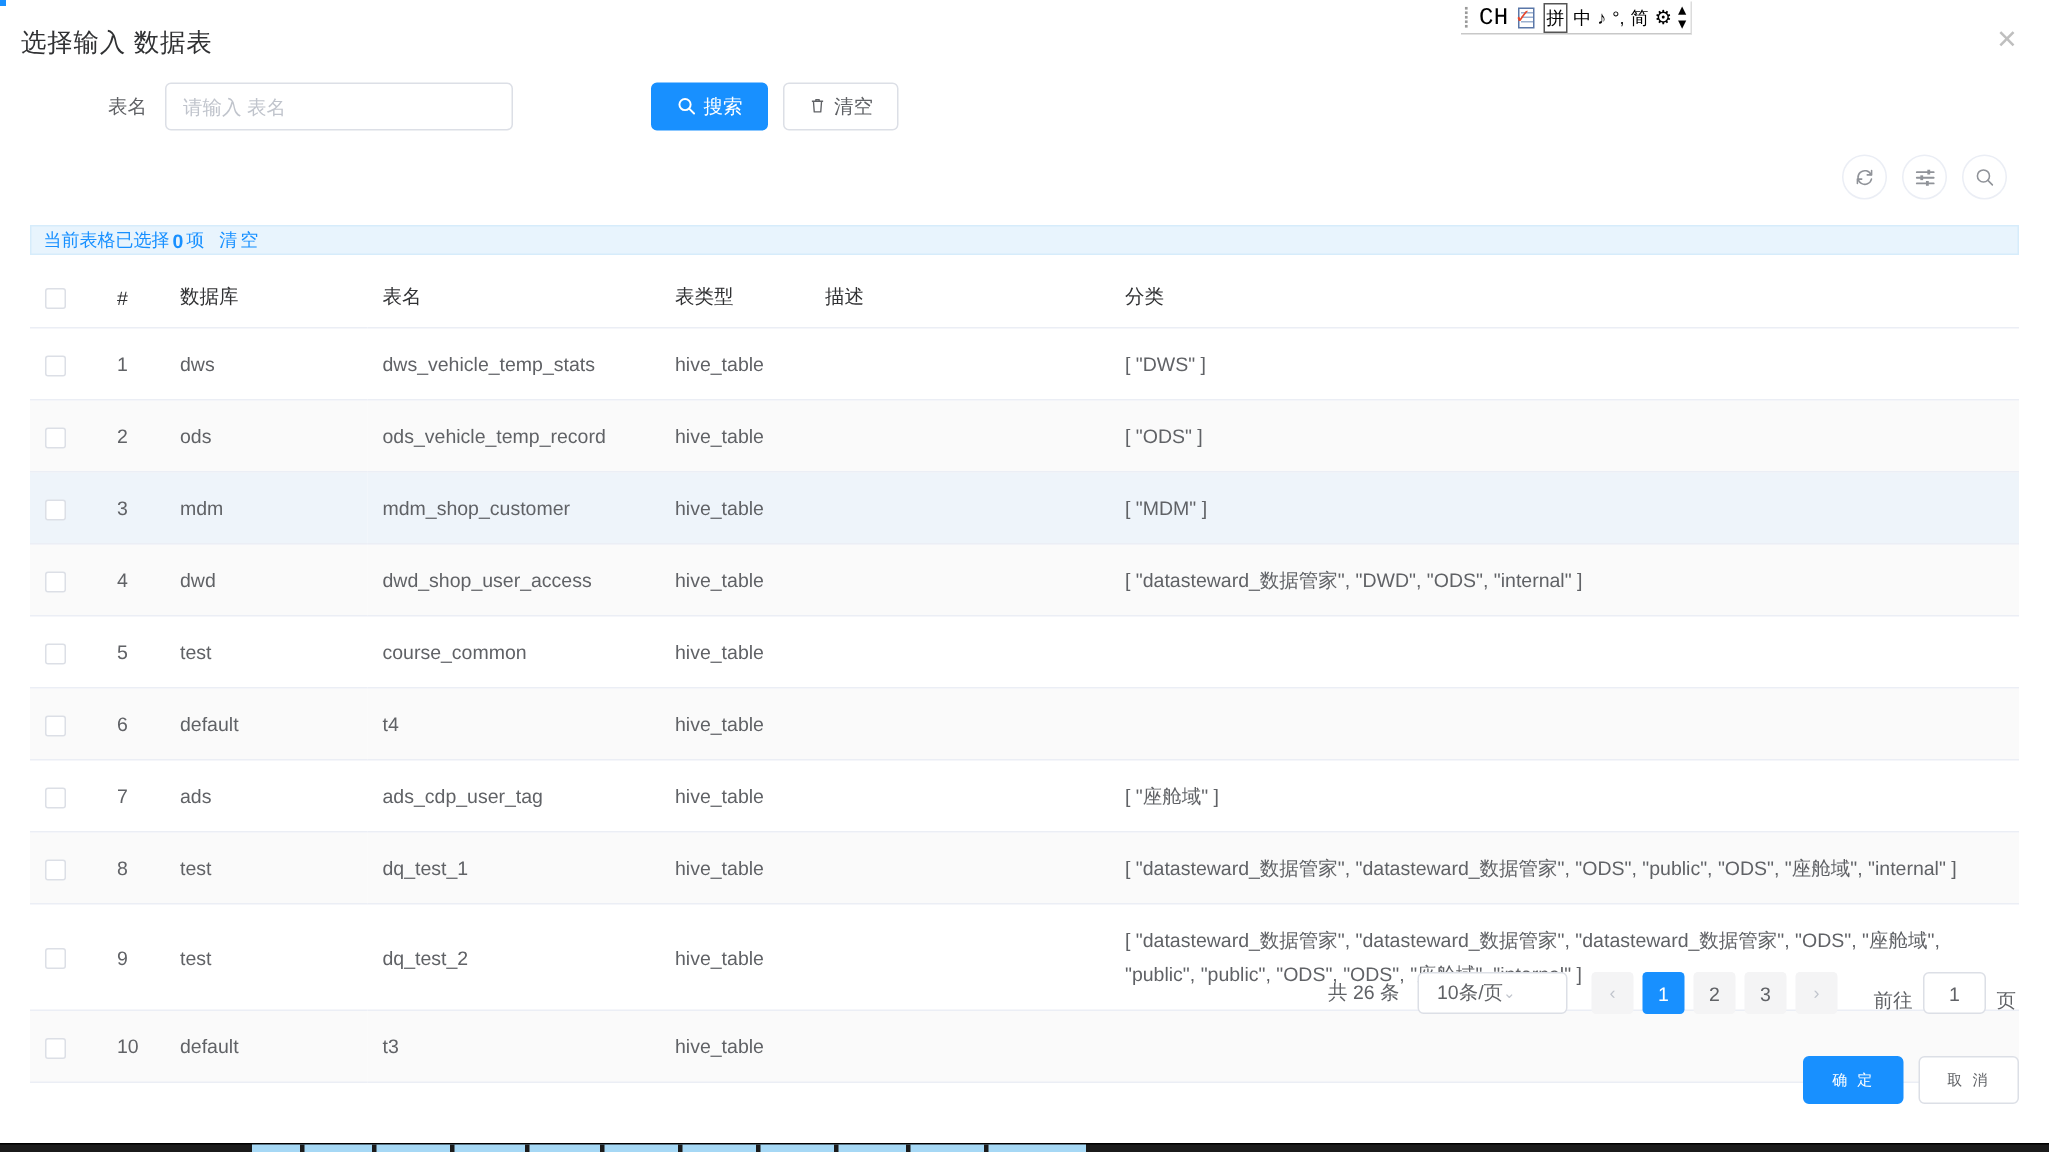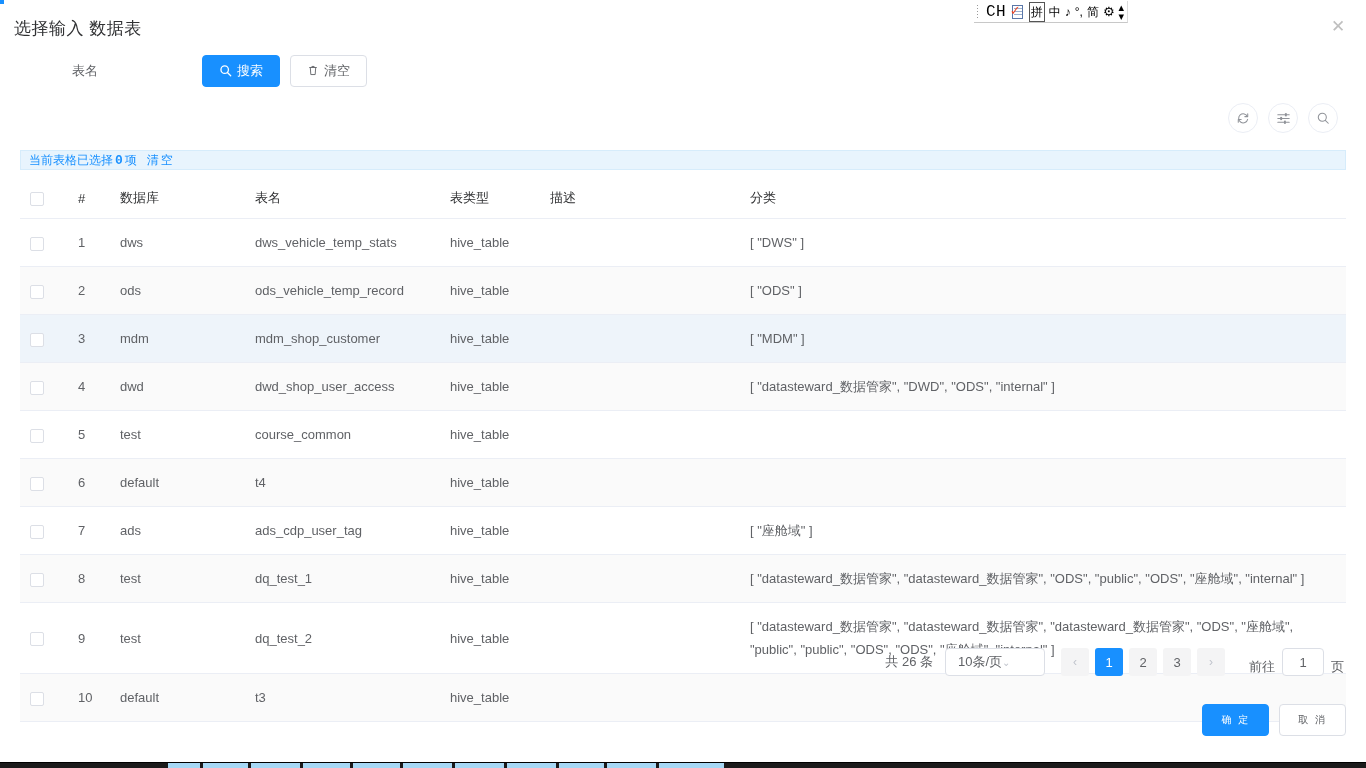--- a/index.html
+++ b/index.html
@@ -115,21 +115,21 @@
   .circ-btn svg { display:block; }
 
   
   .sel-bar {
     position: absolute; left: 20px; top: 150px;
     width: 1326px; height: 20px;
     background: #e8f4fd;
     border: 1px solid #d6ecfb;
     display:flex; align-items:center;
     padding-left: 8px;
-    font-size: 12px; color: #1890ff; font-family: Liberation Mono, monospace;
+    font-size: 12px; color: #1890ff;
   }
   .sel-bar .cnt { font-weight: bold; font-size: 13px; padding: 0 2px; }
   .sel-clear { margin-left: 10px; cursor: pointer; letter-spacing: 2px; }
 
   
   .tbl-wrap { position:absolute; left: 20px; top: 178px; width: 1326px; }
   table.dt { width: 100%; border-collapse: collapse; table-layout: fixed; }
   table.dt th {
     text-align: left; font-weight: normal;
     font-size: 13px; color: #303133;
@@ -238,20 +238,21 @@
         <span>▾</span>
       </span>
   </div>
 
   <div class="close-btn">✕</div>
 
   <div class="dlg-title">选择输入 数据表</div>
 
   <div class="form-row">
     <div class="form-label">表名</div>
+    <input class="form-input" type="text" placeholder="请输入 表名" style="">
     <div class="btn-group">
       <button class="btn btn-primary">
         <span class="ico">
           <svg width="13" height="13" viewBox="0 0 16 16" fill="none" stroke="currentColor" stroke-width="1.6">
             <circle cx="7" cy="7" r="4.6"></circle>
               <line x1="10.4" y1="10.4" x2="14.4" y2="14.4" stroke-linecap="round"></line>
           </svg>
         </span>
         <span>搜索</span>
       </button>

